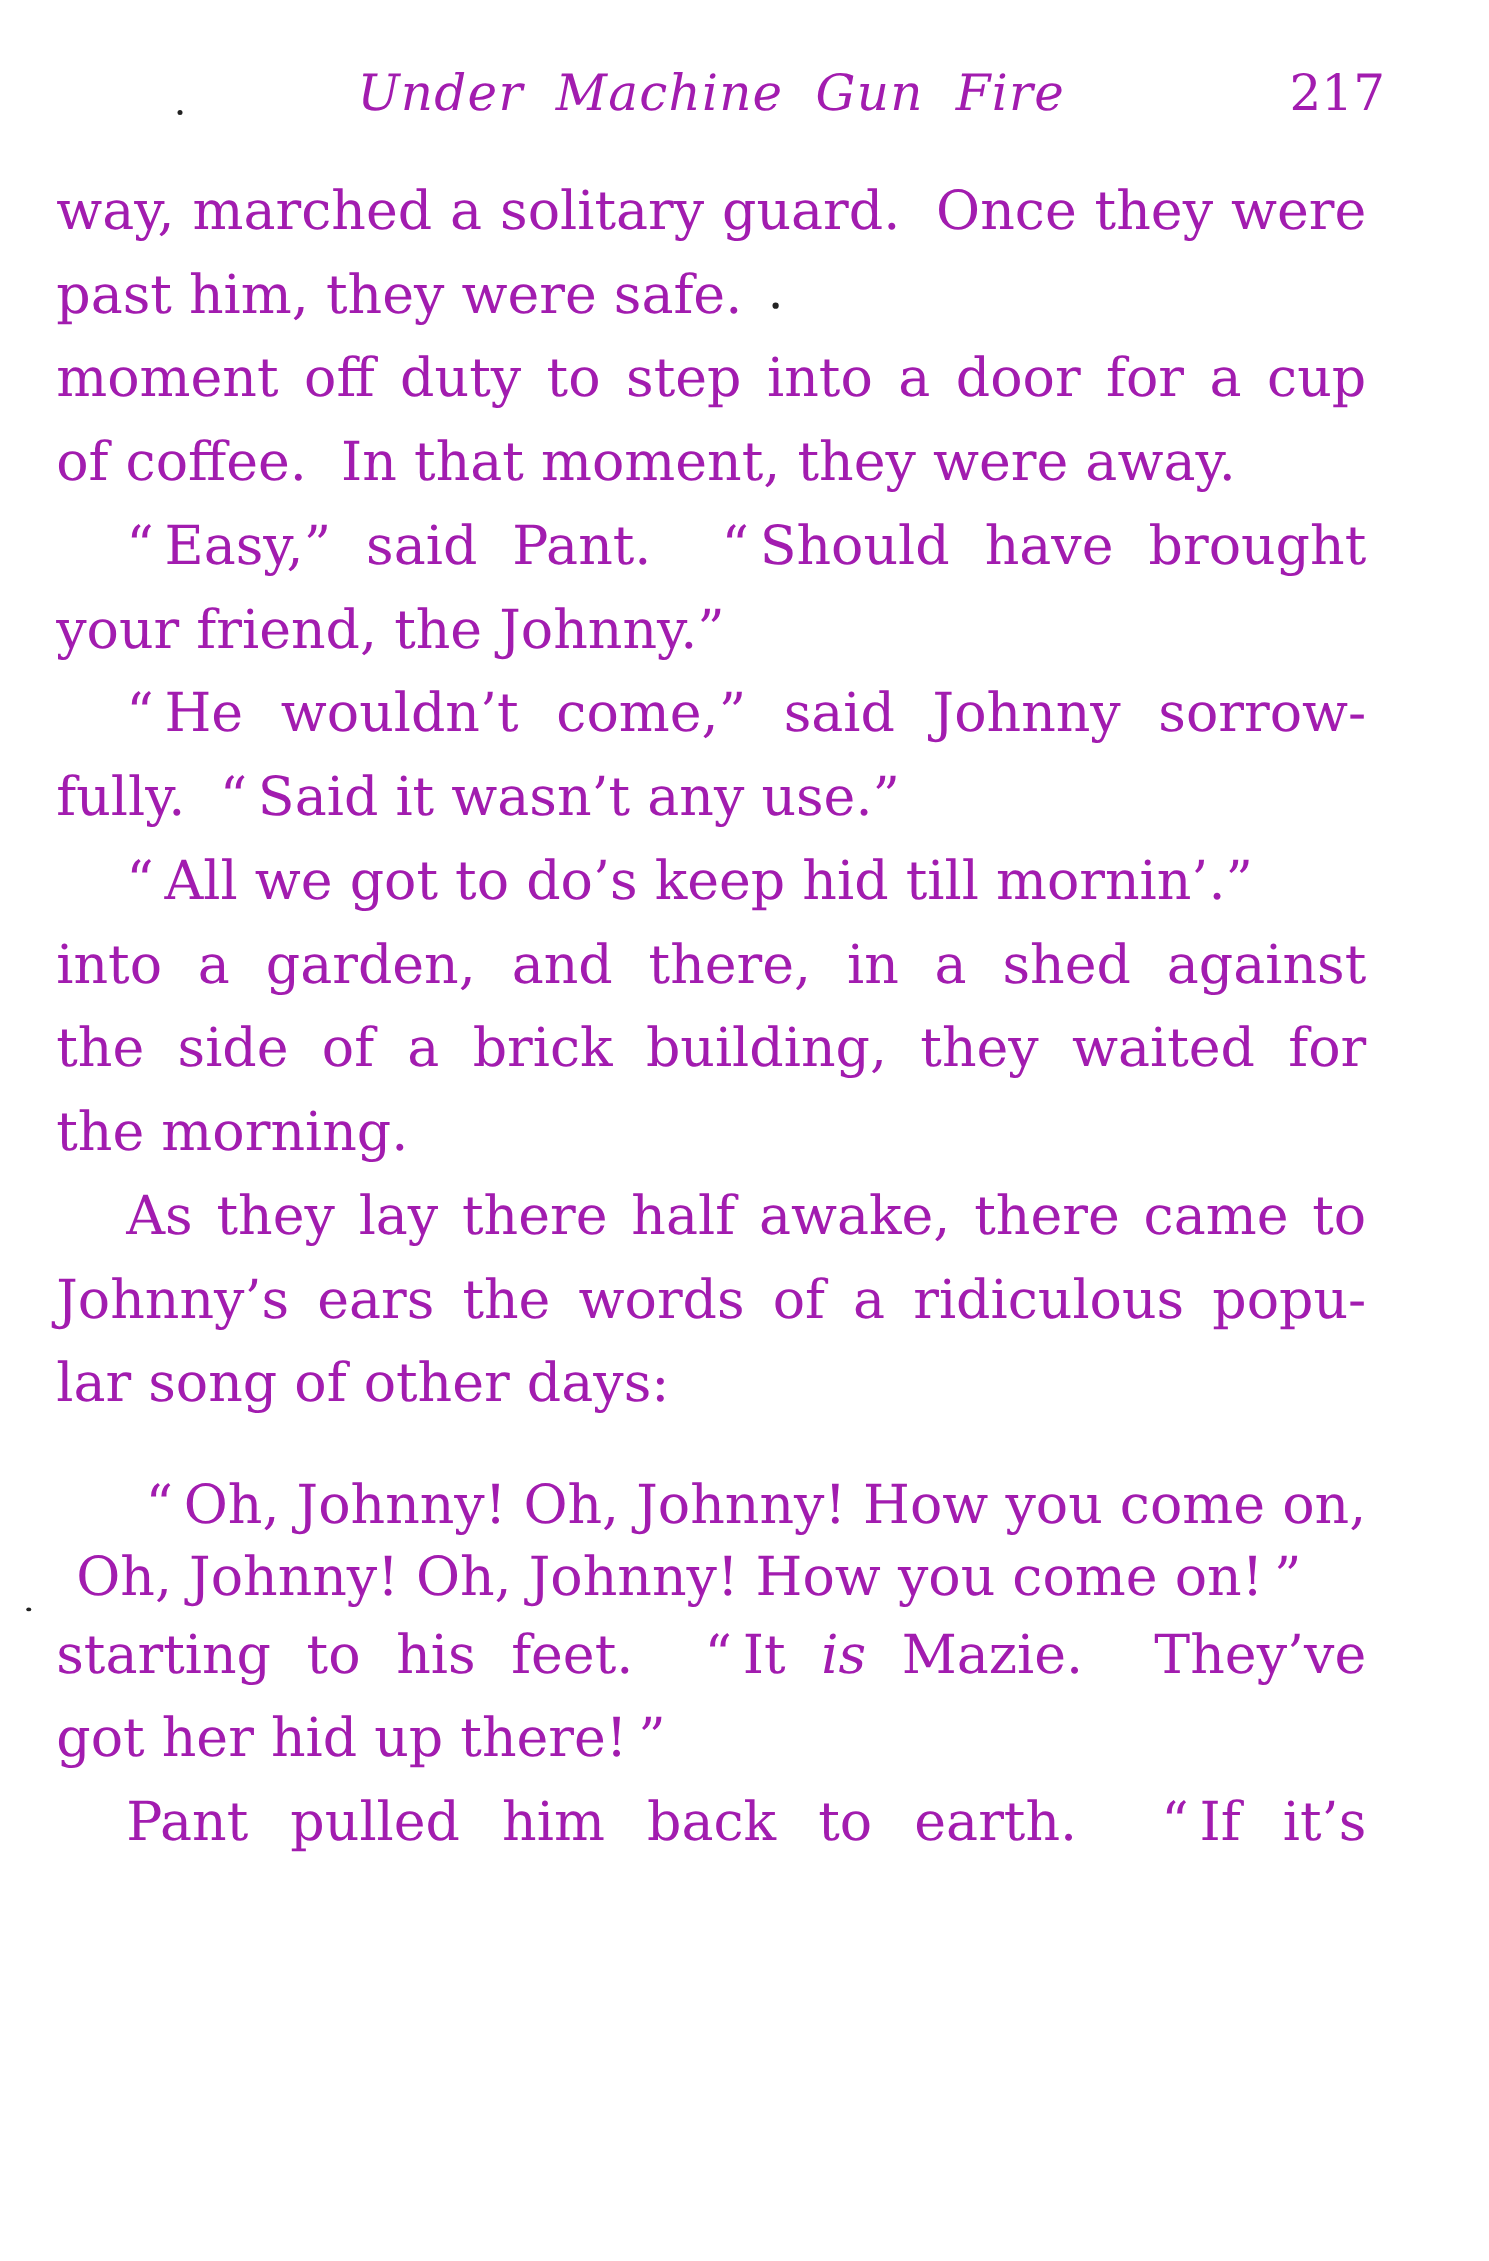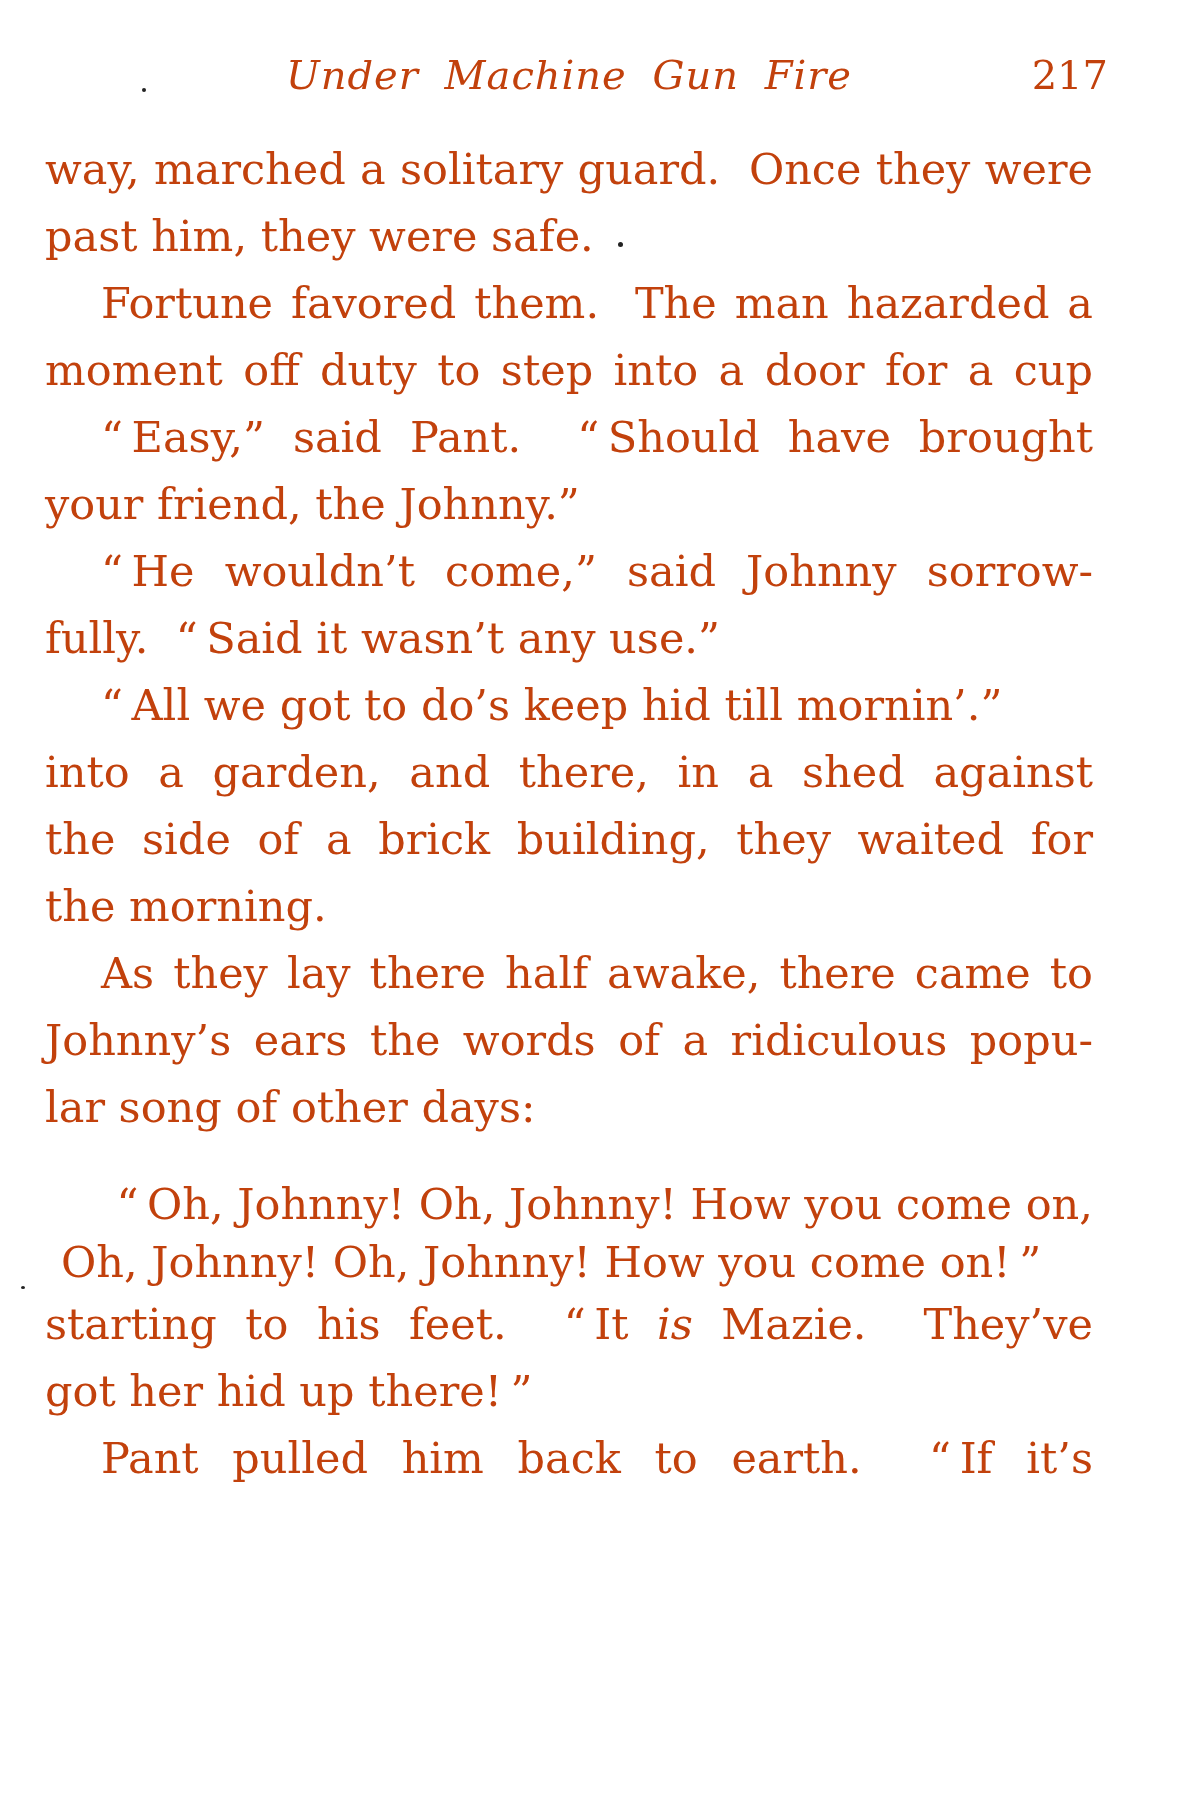--- a/index.html
+++ b/index.html
@@ -7,21 +7,21 @@
     padding: 0;
     background: #ffffff;
   }
   .page {
     position: relative;
     width: 1191px;
     height: 1809px;
     background: #ffffff;
     overflow: hidden;
     font-family: "DejaVu Serif", "Liberation Serif", serif;
-    color: #c2410c;
+    color: #a21caf;
   }
   .running-head {
     position: relative;
     margin: 52px 0 0 45px;
     width: 1048px;
     height: 46px;
     line-height: 46px;
   }
   .running-title {
     display: block;
@@ -87,22 +87,22 @@
 <div class="page">
 
   <div class="running-head">
     <span class="running-title">Under Machine Gun Fire</span>
     <span class="page-number">217</span>
   </div>
 
   <div class="body-text">
     <div class="line j">way, marched a solitary guard.&nbsp; Once they were</div>
     <div class="line">past him, they were safe.</div>
-    <div class="line j ind">Fortune favored them.&nbsp; The man hazarded a</div>
     <div class="line j">moment off duty to step into a door for a cup</div>
+    <div class="line">of coffee.&nbsp; In that moment, they were away.</div>
     <div class="line j ind">“ Easy,” said Pant.&nbsp; “ Should have brought</div>
     <div class="line">your friend, the Johnny.”</div>
     <div class="line j ind">“ He wouldn’t come,” said Johnny sorrow-</div>
     <div class="line">fully.&nbsp; “ Said it wasn’t any use.”</div>
     <div class="line ind">“ All we got to do’s keep hid till mornin’.”</div>
     <div class="line j">into a garden, and there, in a shed against</div>
     <div class="line j">the side of a brick building, they waited for</div>
     <div class="line">the morning.</div>
     <div class="line j ind">As they lay there half awake, there came to</div>
     <div class="line j">Johnny’s ears the words of a ridiculous popu-</div>

